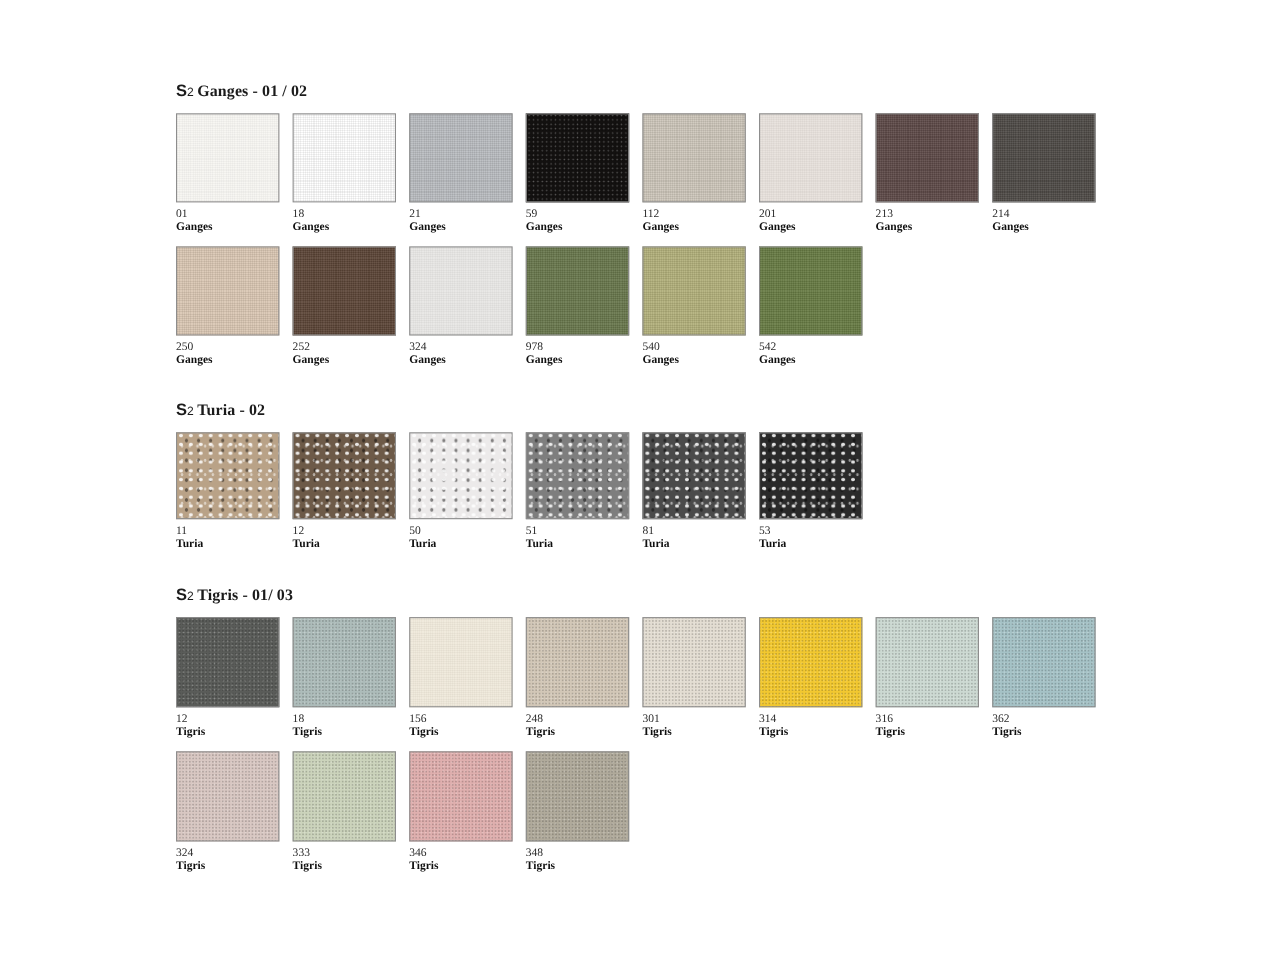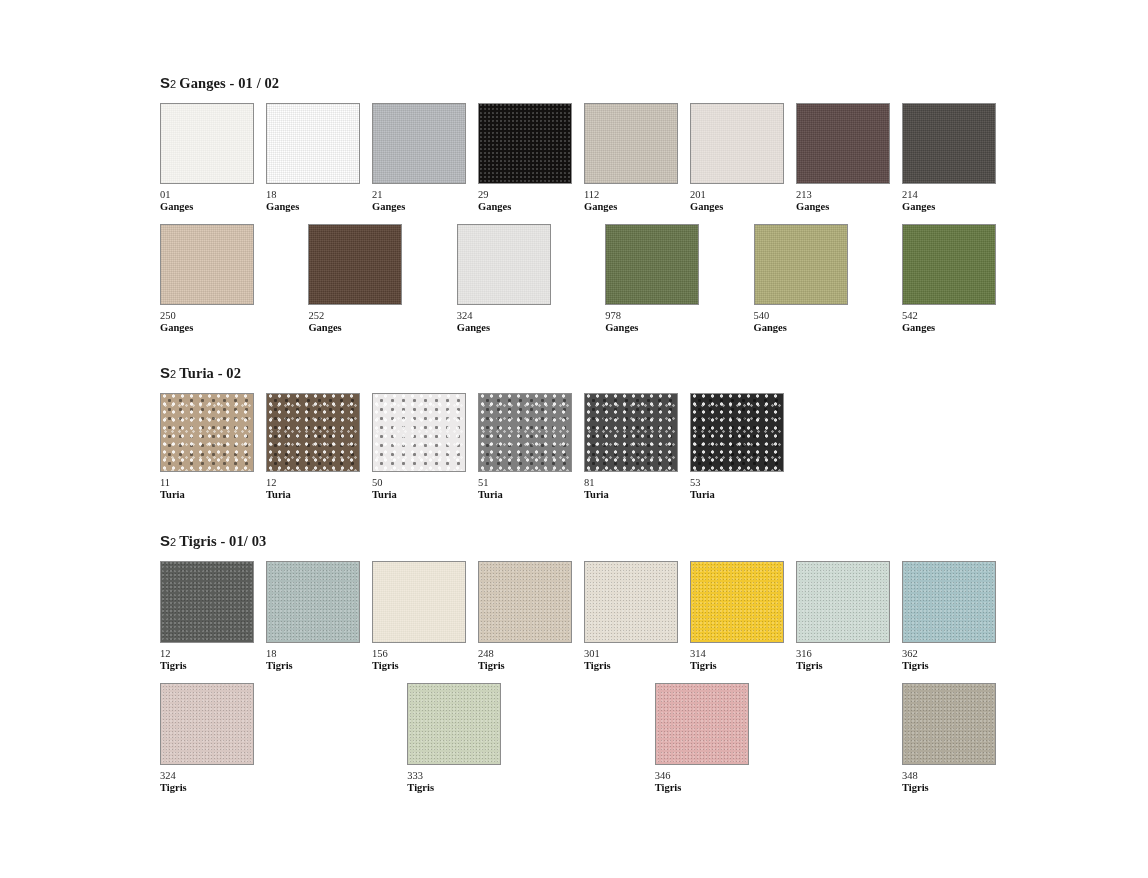--- a/index.html
+++ b/index.html
@@ -50,21 +50,21 @@
     font-size: 11px;
     font-weight: normal;
     vertical-align: baseline;
     padding-right: 3px;
   }
 
   .rows { margin-top: 11px; }
   .row {
     display: flex;
   }
-  .row + .row { margin-top: 12px; justify-content: space-between; }
+  .row + .row { margin-top: 12px; }
 
   .swatch-cell {
     width: 106px;
     margin-right: 0px;
     flex: 0 0 106px;
   }
 
   .swatch {
     border: 1px solid #8d8d8d;
     box-sizing: border-box;
@@ -199,21 +199,21 @@
           <div class="label">
             <span class="code">21</span>
             <span class="name">Ganges</span>
           </div>
         </div>
         <div class="swatch-cell">
           <div class="swatch sz-ganges" style="background-color: rgb(19, 17, 16); border-color: rgb(141, 141, 141);">
               <span class="tex fleck-dark grain"></span>
             </div>
           <div class="label">
-            <span class="code">29</span>
+            <span class="code">59</span>
             <span class="name">Ganges</span>
           </div>
         </div>
         <div class="swatch-cell">
           <div class="swatch sz-ganges" style="background-color: rgb(206, 199, 187); border-color: rgb(141, 141, 141);">
               <span class="tex linen"></span>
             </div>
           <div class="label">
             <span class="code">112</span>
             <span class="name">Ganges</span>

